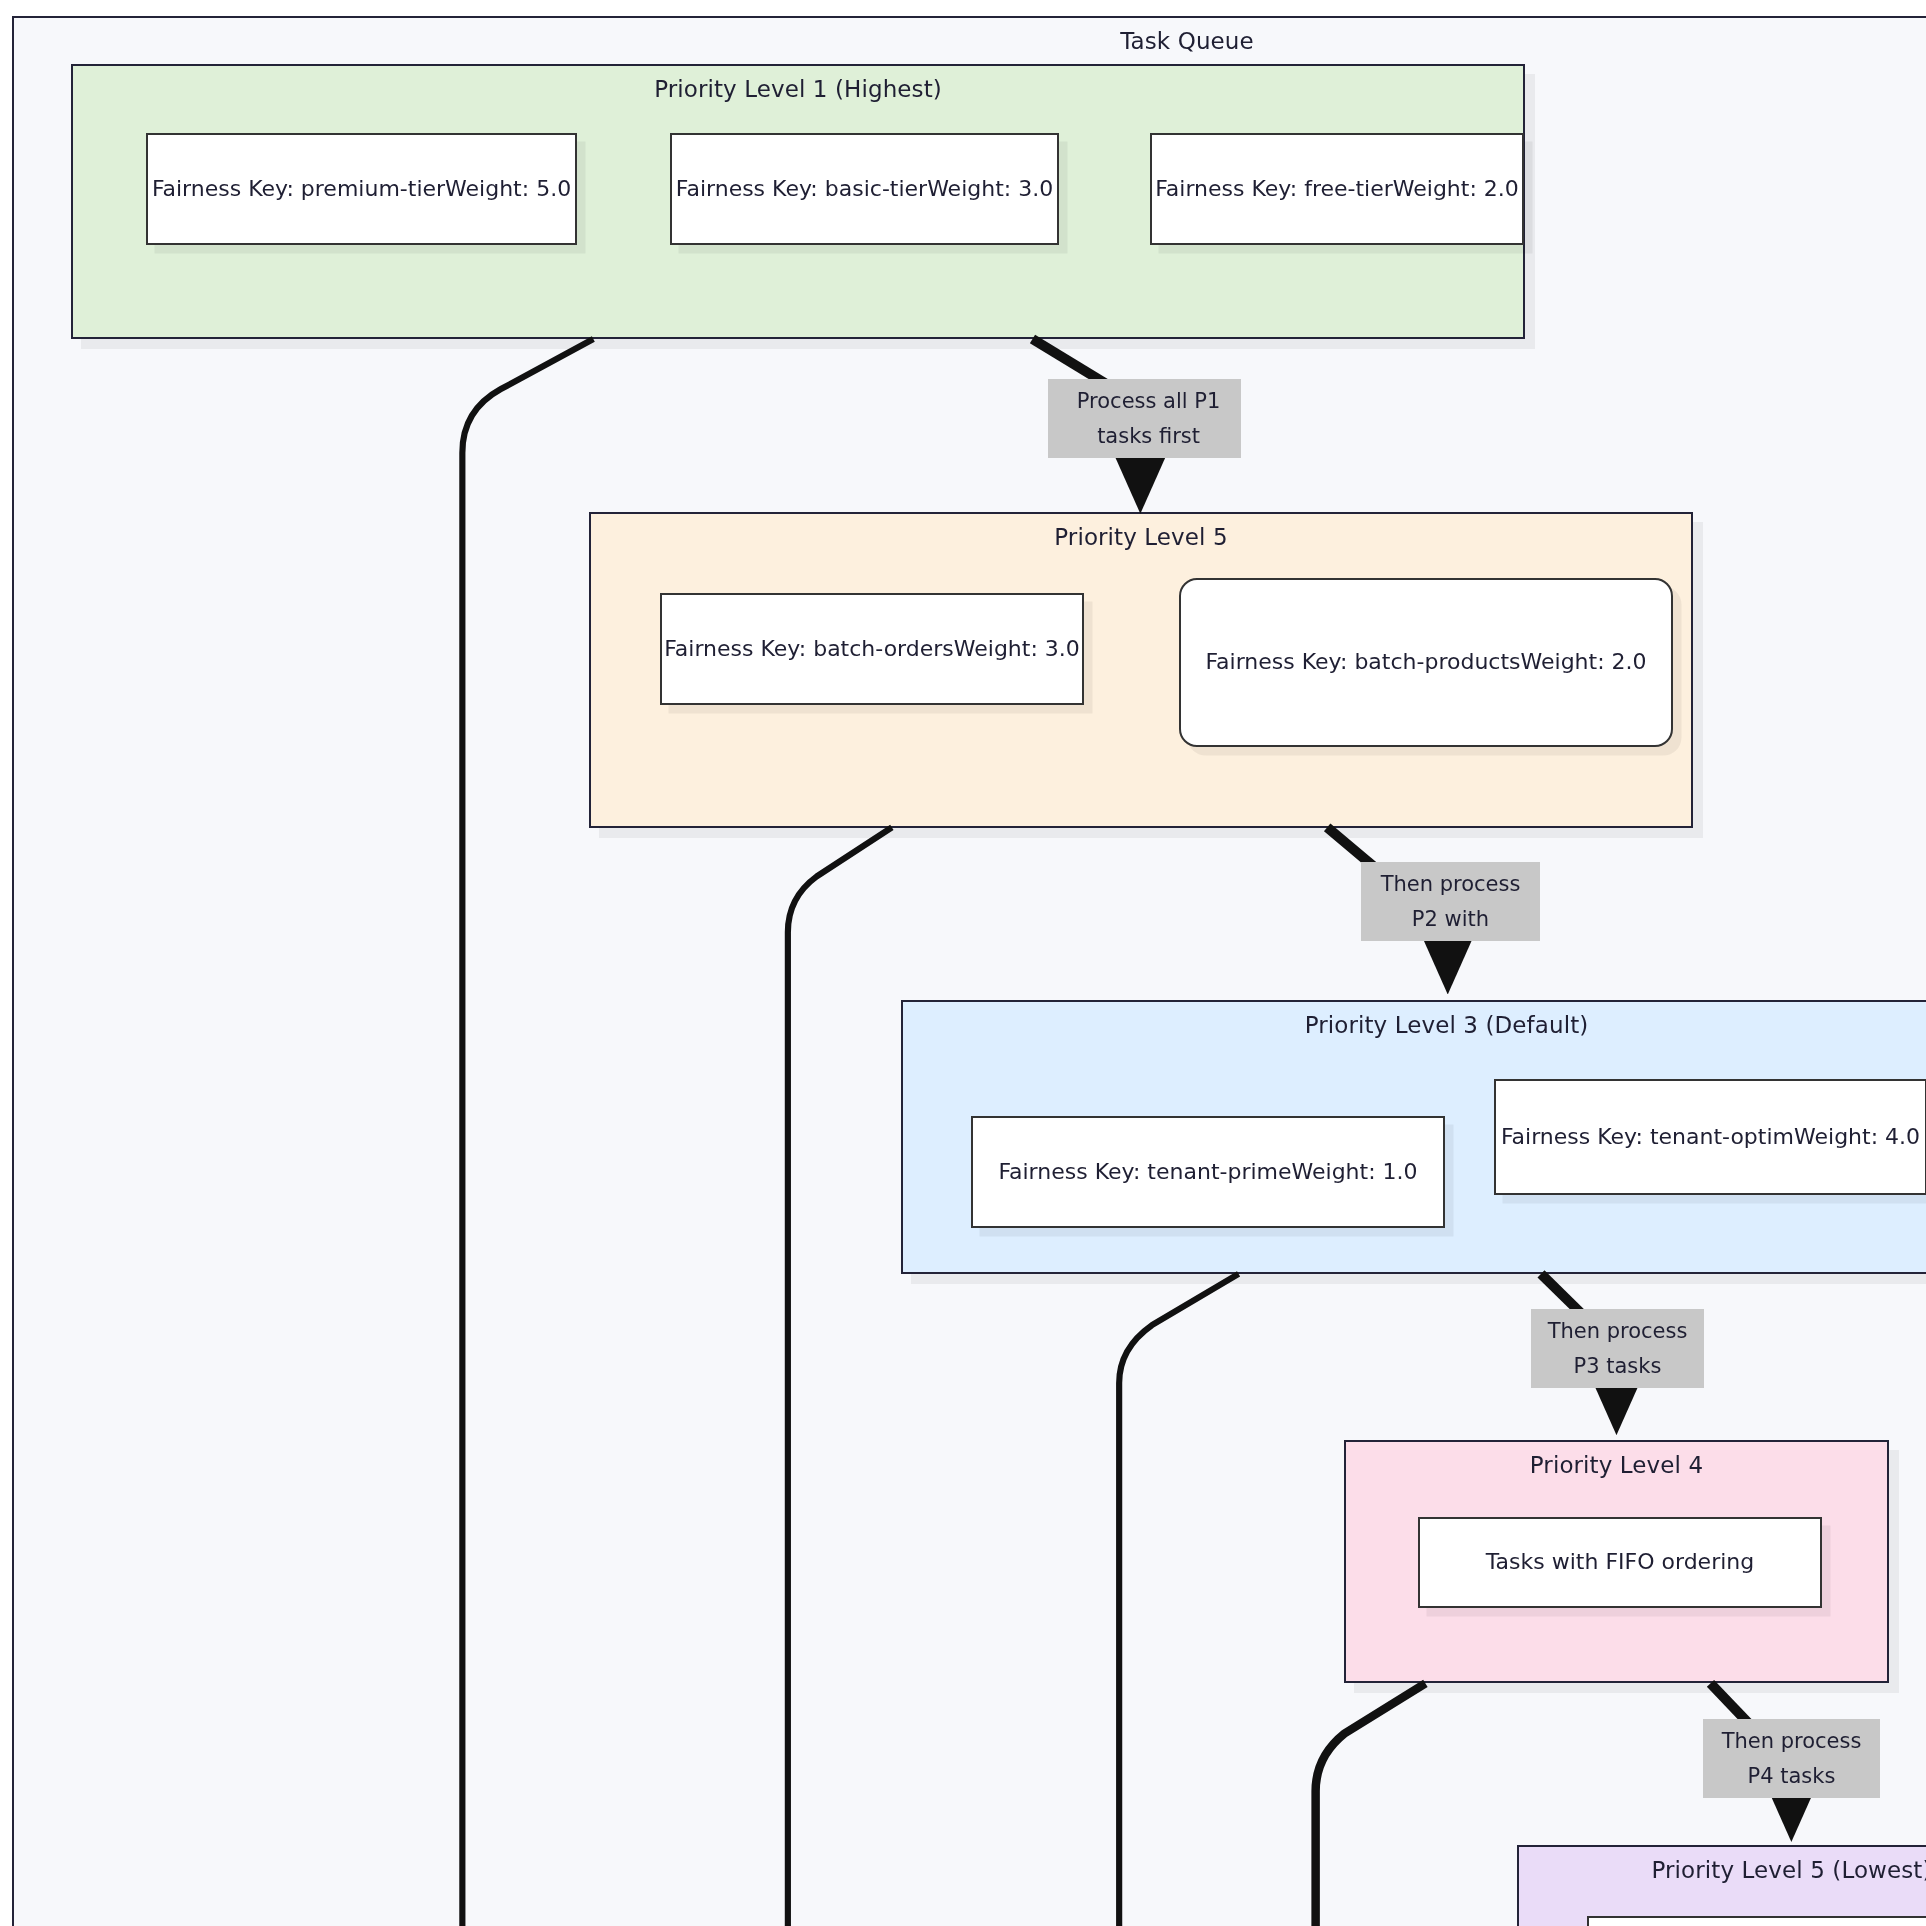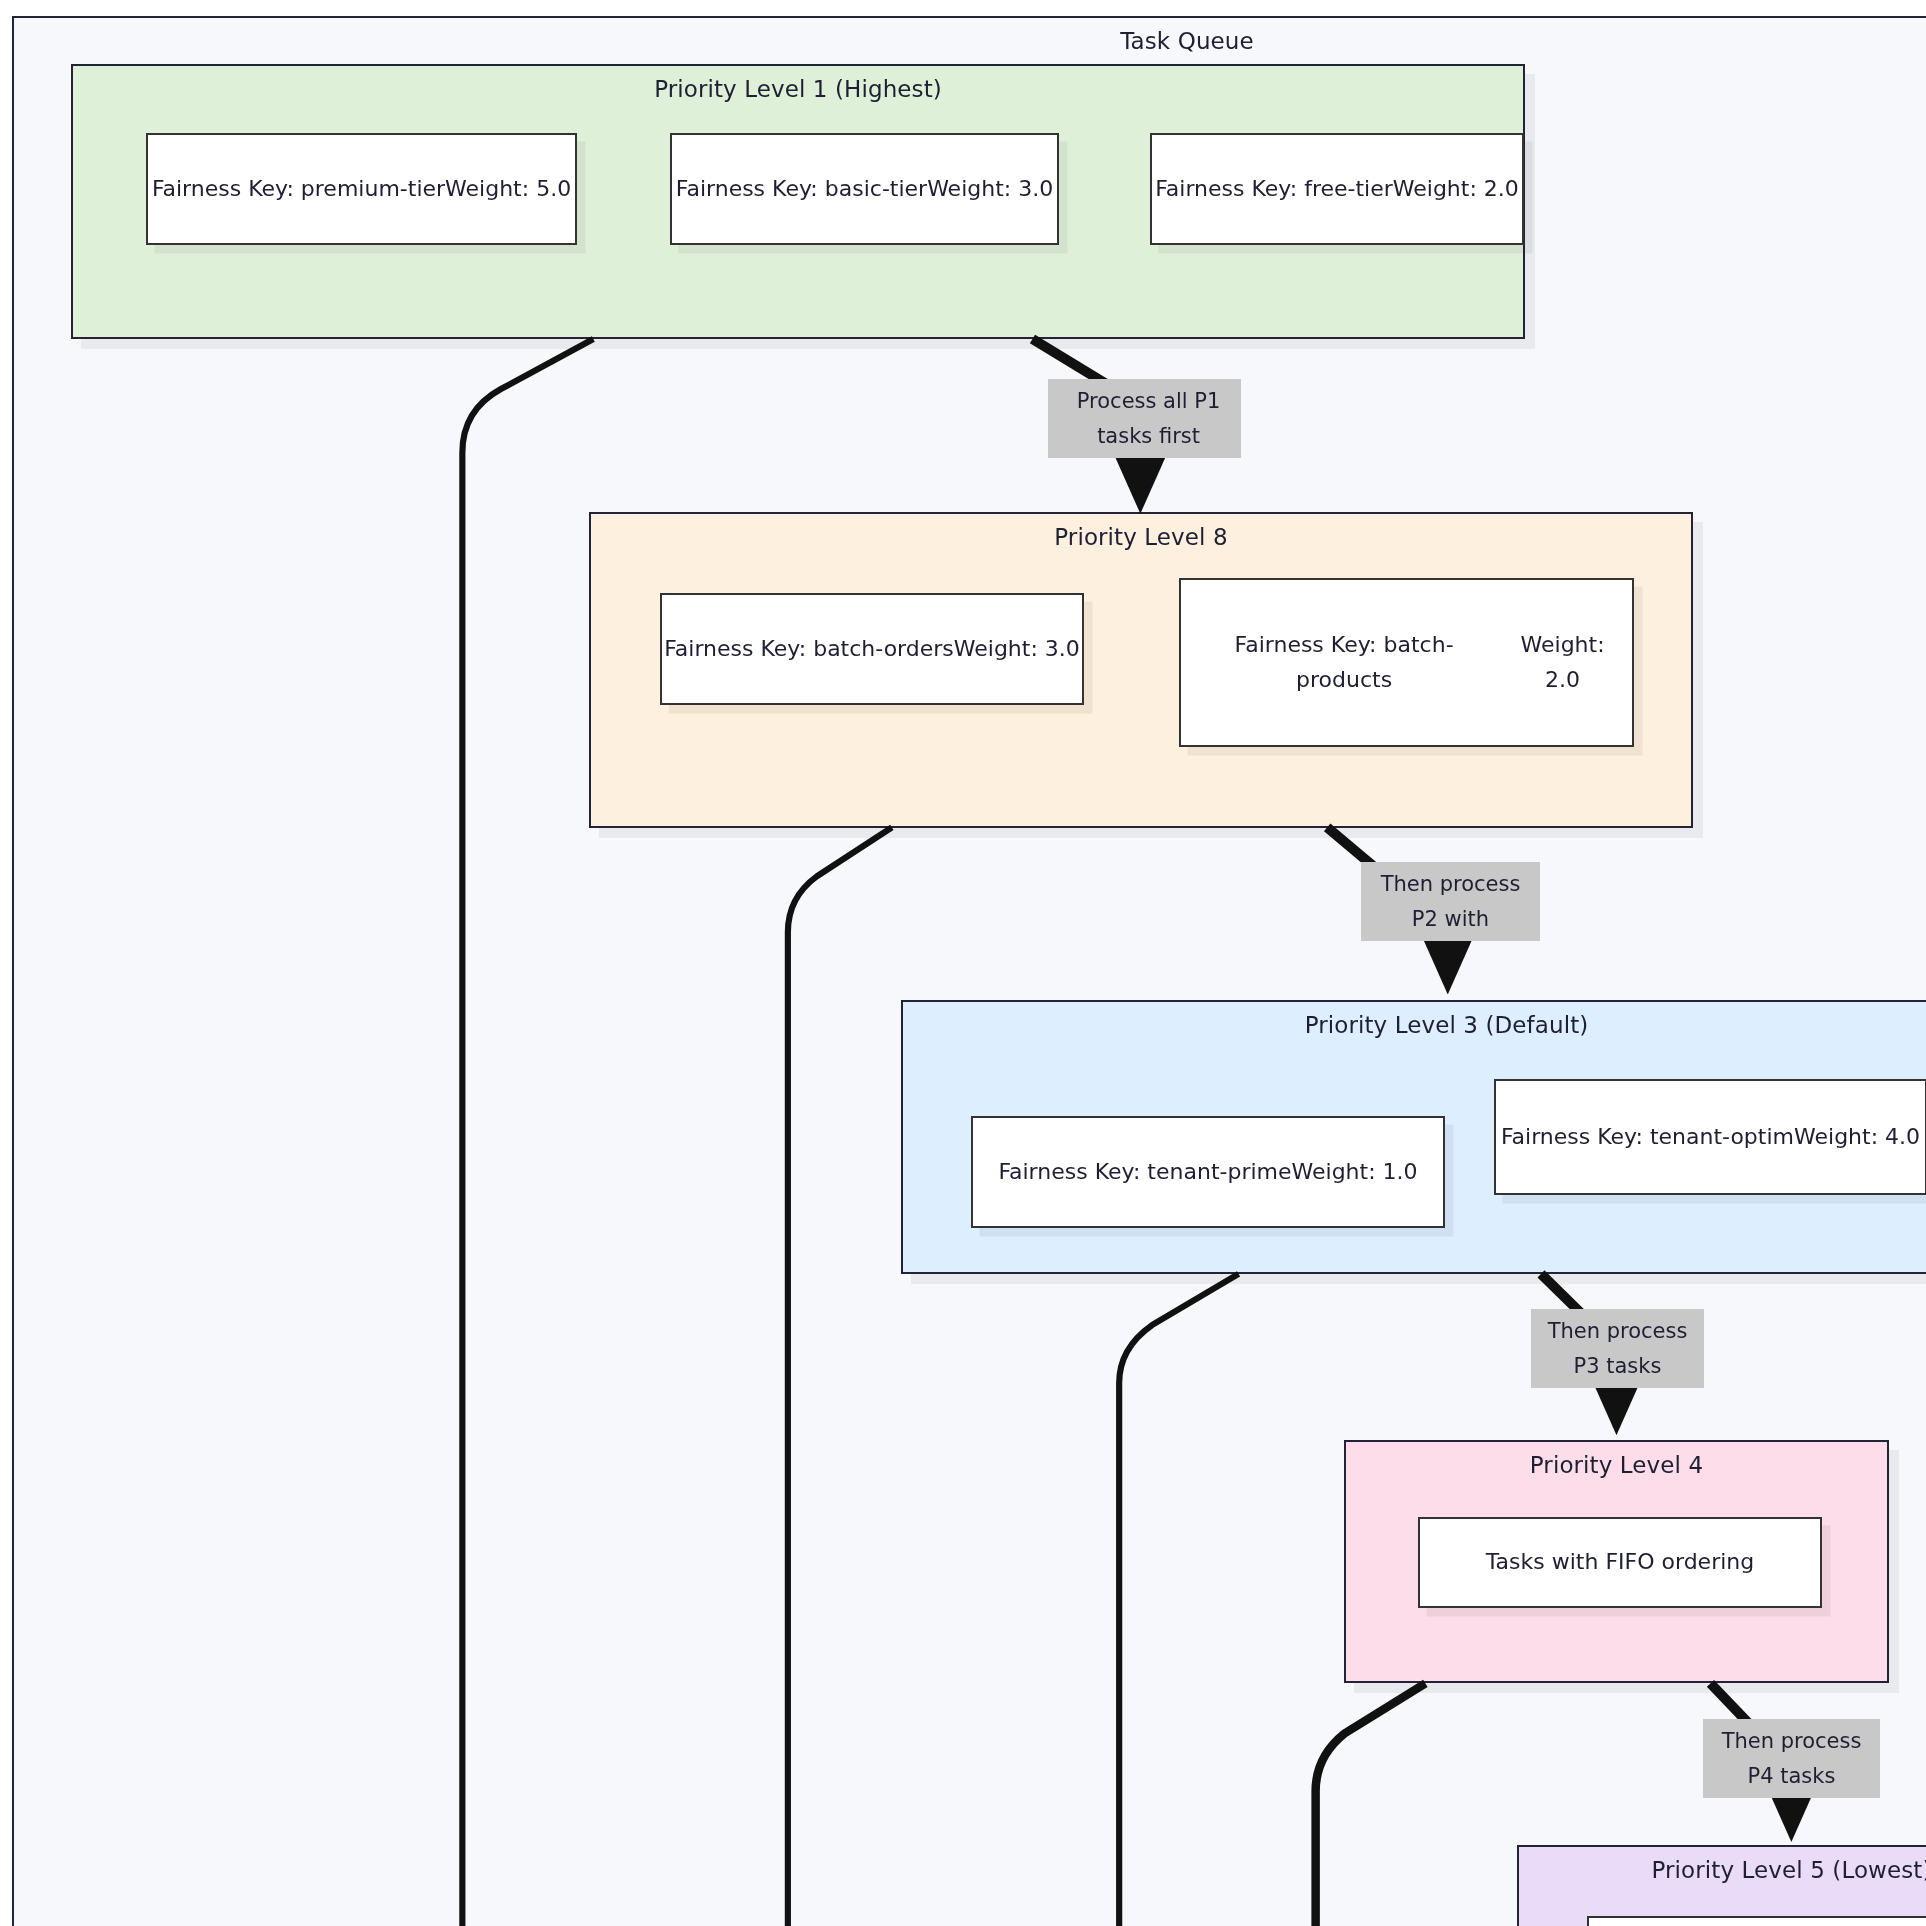--- a/index.html
+++ b/index.html
@@ -54,27 +54,27 @@
   <div class="leaf" style="left:670px;top:133px;width:389px;height:112px;">
     <span class="ln">Fairness Key: basic-tier</span>
     <span class="ln">Weight: 3.0</span>
   </div>
   <div class="leaf" style="left:1150px;top:133px;width:374px;height:112px;">
     <span class="ln">Fairness Key: free-tier</span>
     <span class="ln">Weight: 2.0</span>
   </div>
 
   <div class="node cluster c-p2" style="left:589px;top:512px;width:1104px;height:316px;">
-    <div class="cluster-title">Priority Level 8</div>
+    <div class="cluster-title">Priority Level 5</div>
   </div>
   <div class="leaf" style="left:660px;top:593px;width:424px;height:112px;">
     <span class="ln">Fairness Key: batch-orders</span>
     <span class="ln">Weight: 3.0</span>
   </div>
-  <div class="leaf wrap" style="left:1179px;top:578px;width:455px;height:169px;">
+  <div class="leaf wrap" style="left:1179px;top:578px;width:494px;height:169px;border-radius:18px;">
     <span class="ln">Fairness Key: batch-products</span>
     <span class="ln">Weight: 2.0</span>
   </div>
 
   <div class="node cluster c-p3" style="left:901px;top:1000px;width:1091px;height:274px;">
     <div class="cluster-title">Priority Level 3 (Default)</div>
   </div>
   <div class="leaf" style="left:971px;top:1079px;width:474px;height:112px;margin-top:37px;">
     <span class="ln">Fairness Key: tenant-prime</span>
     <span class="ln">Weight: 1.0</span>

